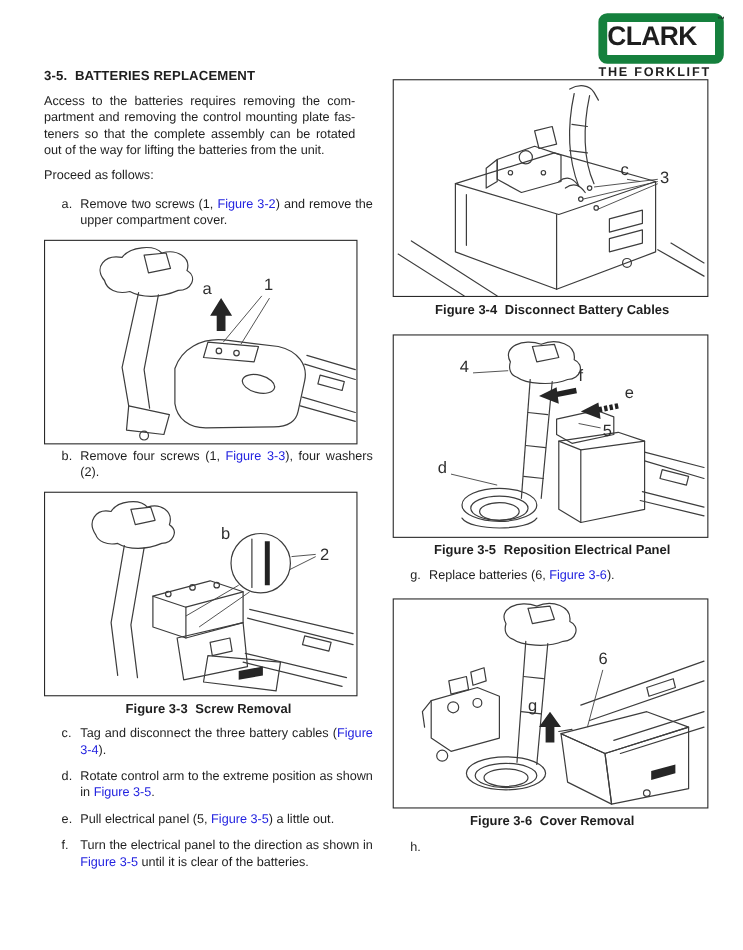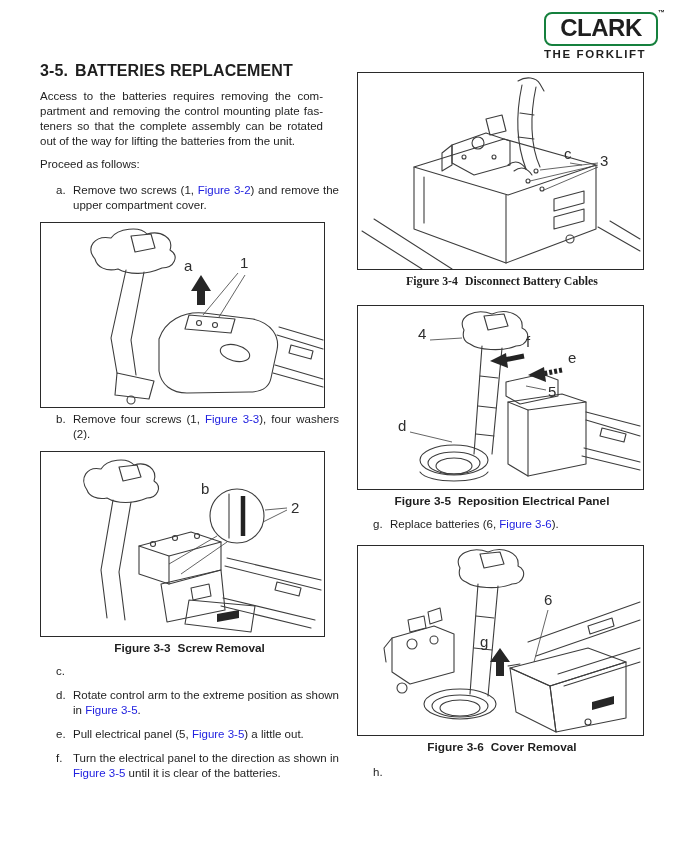--- a/index.html
+++ b/index.html
@@ -5,51 +5,51 @@
   html,body { margin:0; padding:0; }
   body {
     width:675px; height:864px; position:relative; overflow:hidden;
     background:#ffffff; color:#1e1e1e;
     font-family:"Liberation Sans", sans-serif;
   }
   .col { position:absolute; }
   #col-left  { left:40px; top:62px; width:299px; }
   #col-right { left:357px; top:72px; width:290px; }
 
-  .heading { display:flex; gap:7px; font-size:16px; font-weight:bold; margin:0 0 9px 0; letter-spacing:.1px; }
+  .heading { display:flex; gap:7px; font-size:12px; font-weight:bold; margin:0 0 9px 0; letter-spacing:.1px; }
   p.body-text { margin:0 16px 8px 0; font-size:11.5px; line-height:15px; text-align:justify; hyphens:manual; }
   p.lead-in   { margin:0 0 11px 0; font-size:11.5px; line-height:15px; }
 
   .step { display:flex; margin:0 0 9px 0; font-size:11.5px; line-height:15px; }
   .step-letter { flex:none; width:33px; padding-left:16px; box-sizing:border-box; }
   .step-text { flex:1; text-align:justify; hyphens:manual; }
   .fig-link { color:#2222e0; text-decoration:none; cursor:pointer; }
 
   .figure-box {
     width:285px; border:1px solid #2a2a2a; background:#fff;
     margin:0 0 4px 0; position:relative; box-sizing:border-box;
   }
   #col-right .figure-box { width:287px; }
   .fig-caption { text-align:center; font-size:11.8px; font-weight:bold; margin:0 0 9px 0; }
   .fig-caption .cap-title { margin-left:7px; }
-  .cap-mb16 { margin-bottom:16px !important;font-family:Liberation Serif, serif; }
+  .cap-mb16 { margin-bottom:16px !important; }
   .mb13 { margin-bottom:13px !important; }
 
   svg { display:block; }
   .sk   { stroke:#3d3d3d; fill:none; stroke-width:1.1; stroke-linecap:round; stroke-linejoin:round; }
   .skt  { stroke:#3d3d3d; fill:none; stroke-width:.8; }
   .fillk { fill:#262626; stroke:none; }
   .thick { stroke:#222; stroke-width:4.5; fill:none; }
   .fig-label { font-family:"Liberation Sans", sans-serif; font-size:15px; fill:#2e2e2e; stroke:none; }
 
   
   .logo { position:absolute; left:544px; top:12px; width:114px; }
   .logo-box {
-    border:2px solid #15803d; border-radius:8px; background:#fff;
-    text-align:center; padding:0 0 2px 0; position:relative;
+    border:8px solid #15803d; border-radius:8px; background:#fff;
+    text-align:left; padding:0 0 2px 0; position:relative;
   }
   .logo-brand { font-size:24px; font-weight:800; letter-spacing:-.5px; display:inline-block; transform:scaleY(1.02); }
   .logo-tm { position:absolute; right:-9px; top:-5px; font-size:7px; font-weight:bold; }
   .logo-tagline { font-size:11.5px; font-weight:bold; letter-spacing:1.6px; margin-top:2px; white-space:nowrap; }
 </style>
 </head>
 <body>
 
 <div class="logo">
   <div class="logo-box">
@@ -144,20 +144,21 @@
       <text class="fig-label" x="160" y="42">b</text>
       <text class="fig-label" x="250" y="61">2</text>
     </svg>
   </div>
   <div class="fig-caption">
     <span>Figure 3-3</span><span class="cap-title">Screw Removal</span>
   </div>
 
   <div class="step">
     <span class="step-letter">c.</span>
+    <span class="step-text"><span>Tag and disconnect the three battery cables (</span><a class="fig-link">Figure 3-4</a><span>).</span></span>
   </div>
 
   <div class="step">
     <span class="step-letter">d.</span>
     <span class="step-text"><span>Rotate control arm to the extreme position as shown in </span><a class="fig-link">Figure 3-5</a><span>.</span></span>
   </div>
 
   <div class="step">
     <span class="step-letter">e.</span>
     <span class="step-text"><span>Pull electrical panel (5, </span><a class="fig-link">Figure 3-5</a><span>) a little out.</span></span>

